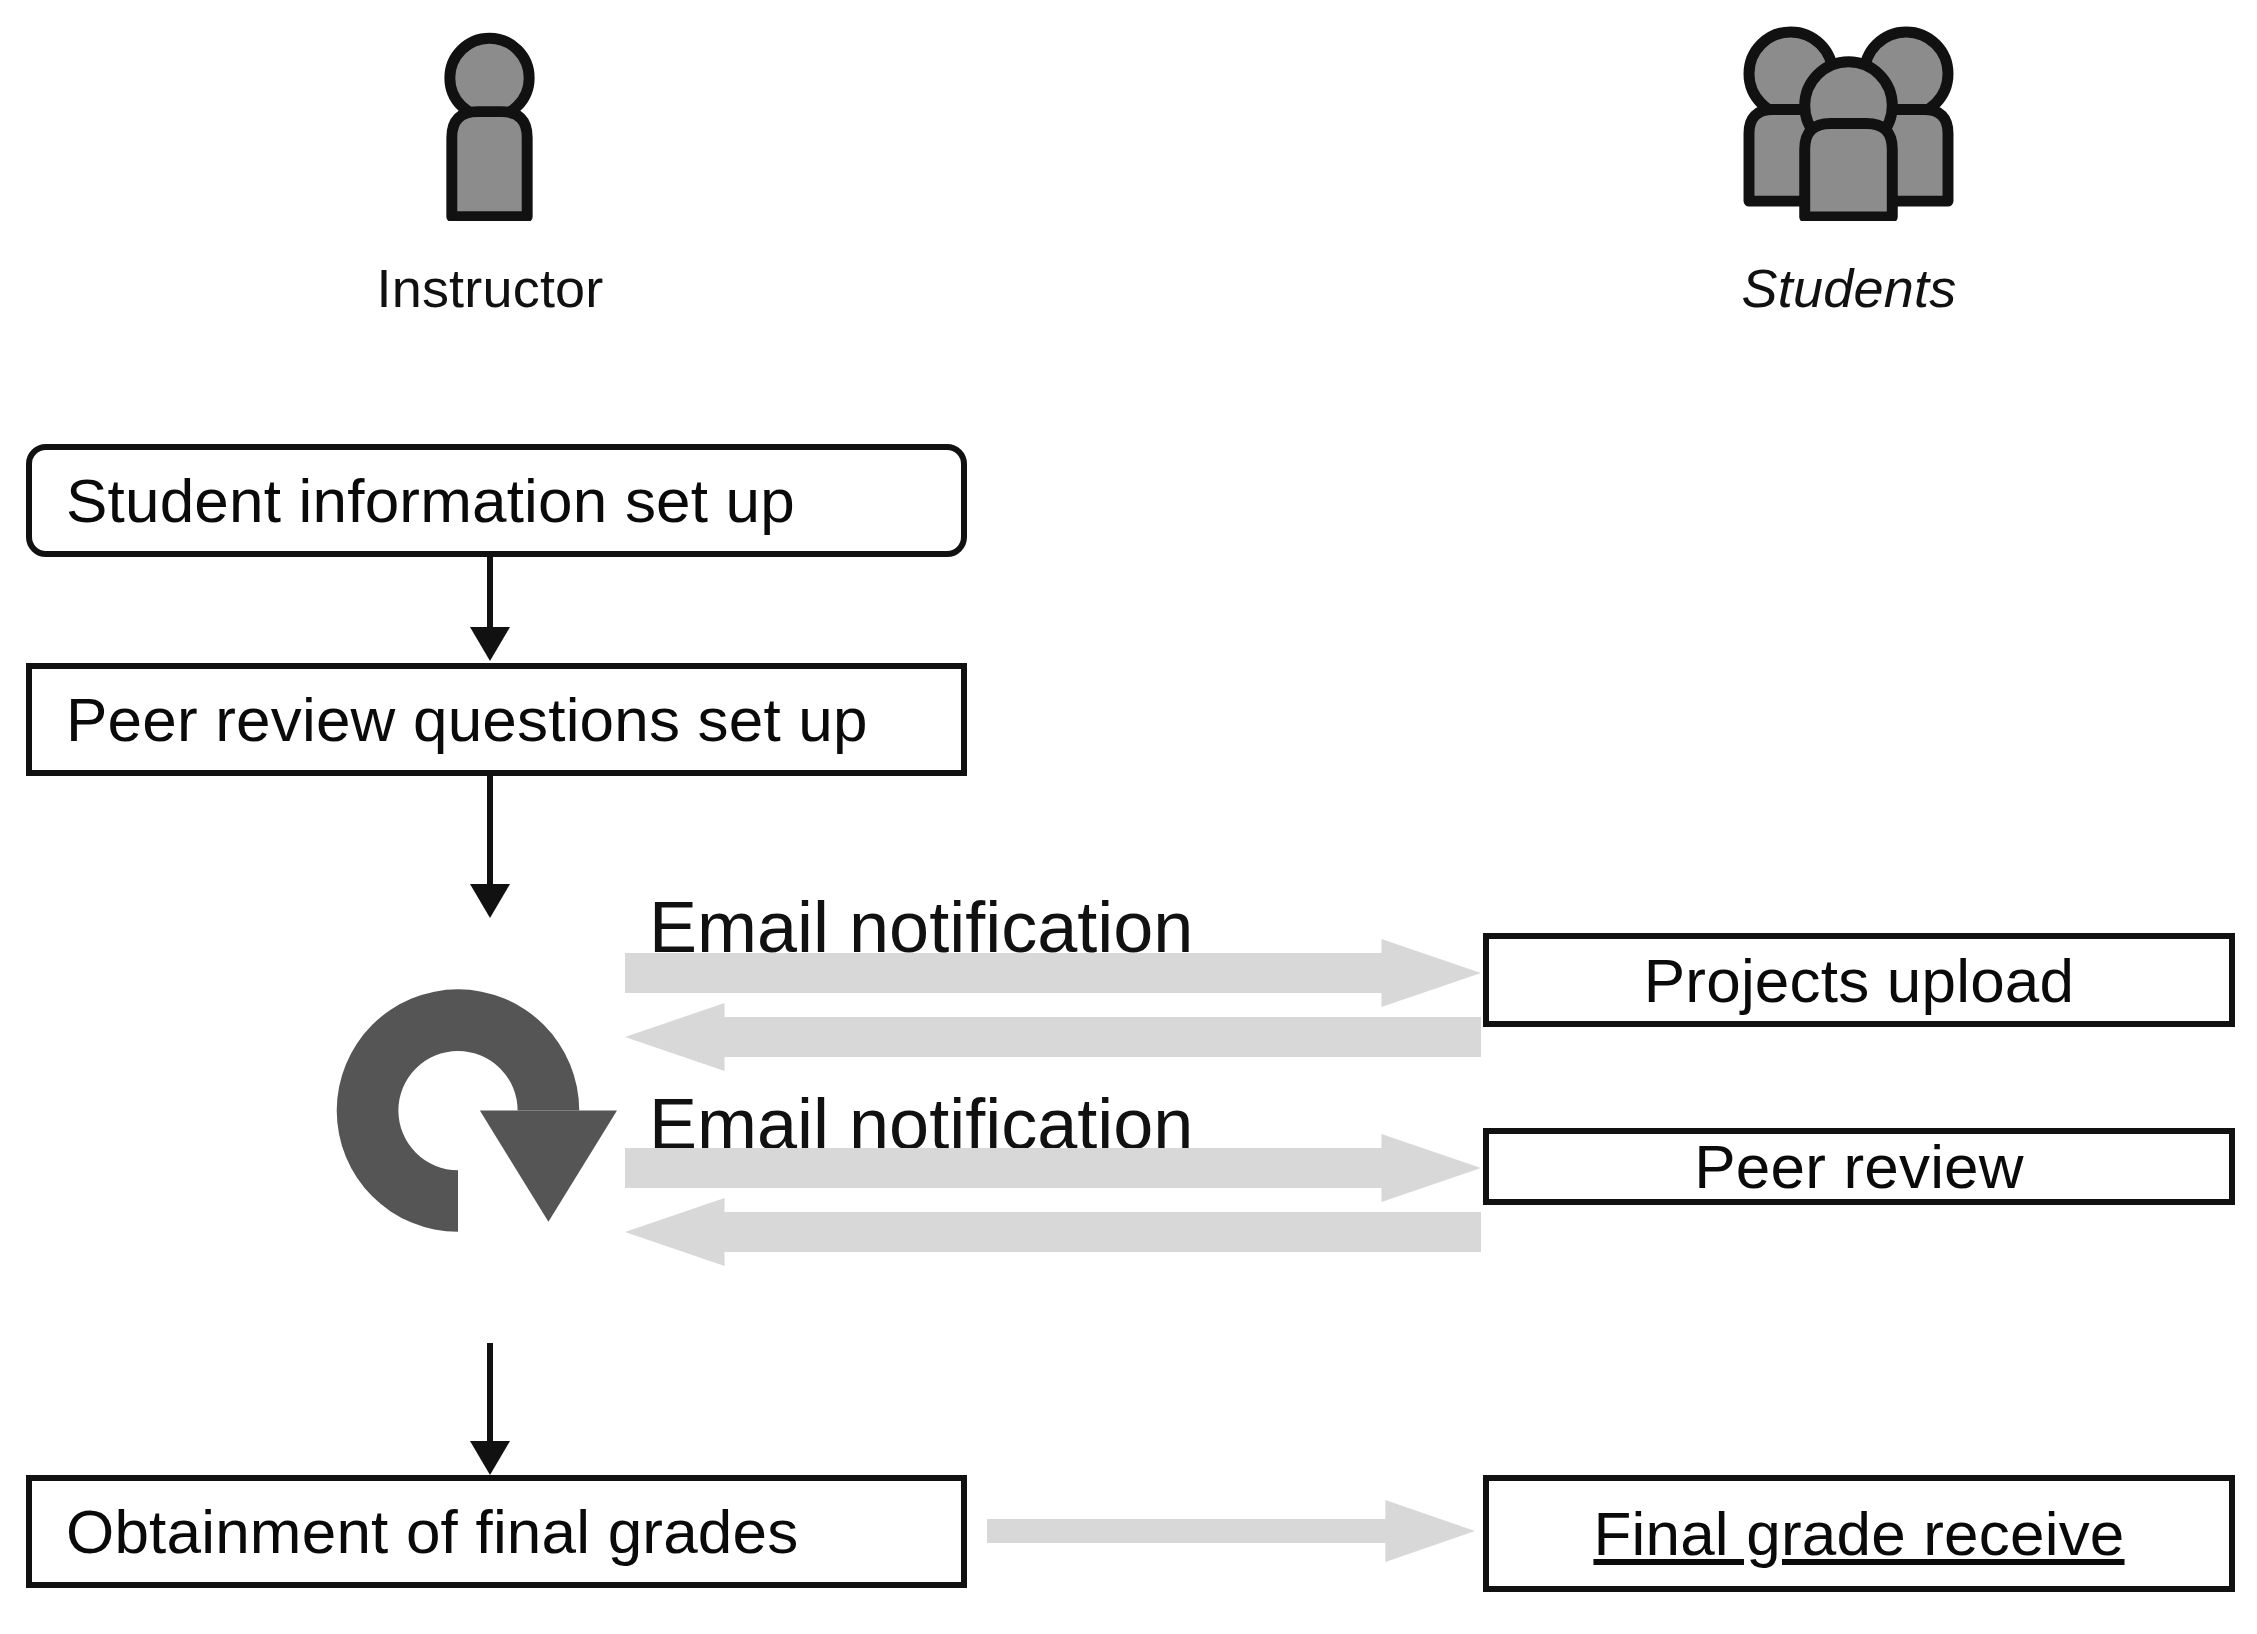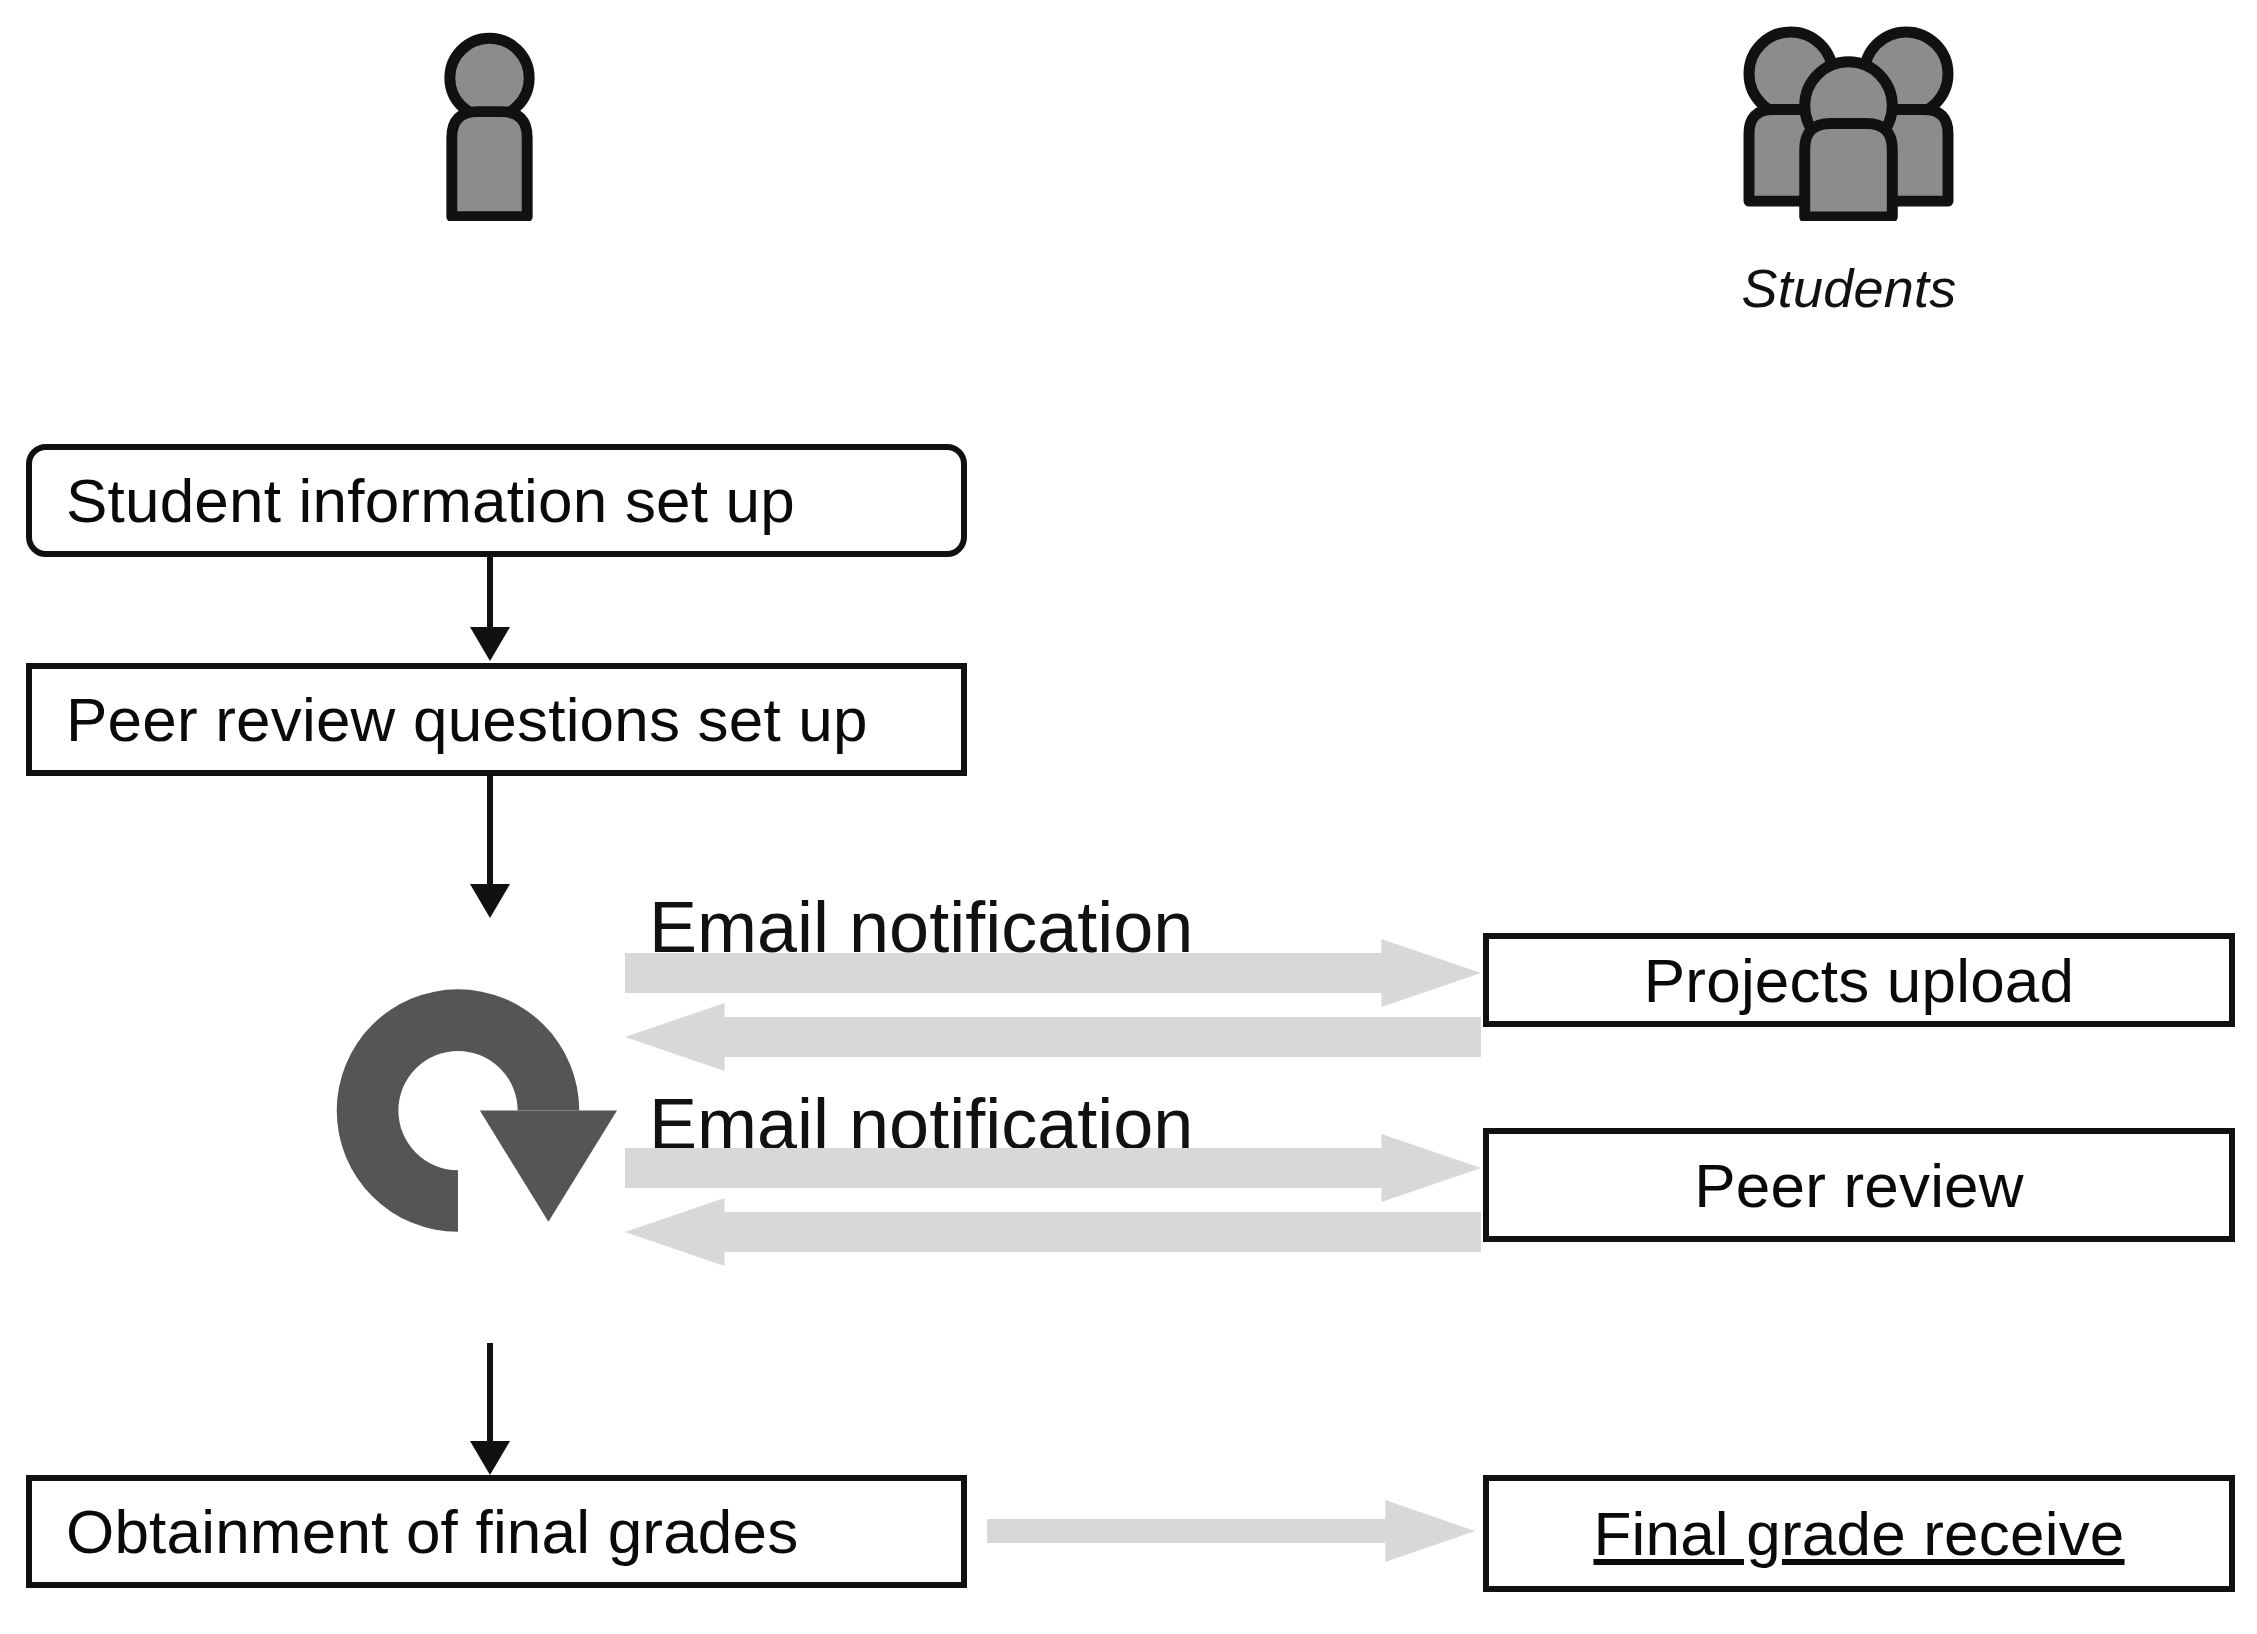--- a/index.html
+++ b/index.html
@@ -83,20 +83,21 @@
 <body>
 
 <div id="canvas">
 
   <div class="person" style="left:430px; top:32px; width:119px; height:189px;">
     <svg width="119" height="189" viewBox="0 0 120 190">
       <circle cx="60" cy="46" r="40" fill="#8c8c8c" stroke="#111111" stroke-width="11"></circle>
       <path d="M22 186 L22 106 Q22 80 48 80 L72 80 Q98 80 98 106 L98 186 Z" fill="#8c8c8c" stroke="#111111" stroke-width="11" stroke-linejoin="round"></path>
     </svg>
   </div>
+  <div class="actor-label" style="left:291px; top:257px; width:398px;">Instructor</div>
 
   <div class="person" style="left:1729px; top:22px; width:239px; height:199px;">
     <svg width="239" height="199" viewBox="0 0 240 200">
 
       <circle cx="62" cy="52" r="42" fill="#8c8c8c" stroke="#111111" stroke-width="11"></circle>
       <path d="M20 180 L20 112 Q20 88 44 88 L80 88 Q104 88 104 112 L104 180 Z" fill="#8c8c8c" stroke="#111111" stroke-width="11" stroke-linejoin="round"></path>
 
       <circle cx="178" cy="52" r="42" fill="#8c8c8c" stroke="#111111" stroke-width="11"></circle>
       <path d="M136 180 L136 112 Q136 88 160 88 L196 88 Q220 88 220 112 L220 180 Z" fill="#8c8c8c" stroke="#111111" stroke-width="11" stroke-linejoin="round"></path>
 
@@ -161,21 +162,21 @@
       <polygon points="0,14 760,14 760,0 860,34 760,68 760,54 0,54" fill="#d8d8d8"></polygon>
     </svg>
   </div>
 
   <div class="garrow" style="left:625px; top:1198px; width:856px; height:68px;">
     <svg width="856" height="68" viewBox="0 0 860 68" preserveAspectRatio="none">
       <polygon points="860,14 100,14 100,0 0,34 100,68 100,54 860,54" fill="#d8d8d8"></polygon>
     </svg>
   </div>
 
-  <div class="box center-text" style="left:1483px; top:1128px; width:752px; height:114px;">
+  <div class="box center-text" style="left:1483px; top:1128px; width:752px; height:77px;">
     <span>Peer review</span>
   </div>
 
   <div class="vline" style="left:487px; top:1343px; width:6px; height:100px;"></div>
   <div class="vhead" style="left:470px; top:1441px;"></div>
 
   <div class="box left-text" style="left:26px; top:1475px; width:941px; height:113px;">
     <span>Obtainment of final grades</span>
   </div>
 

